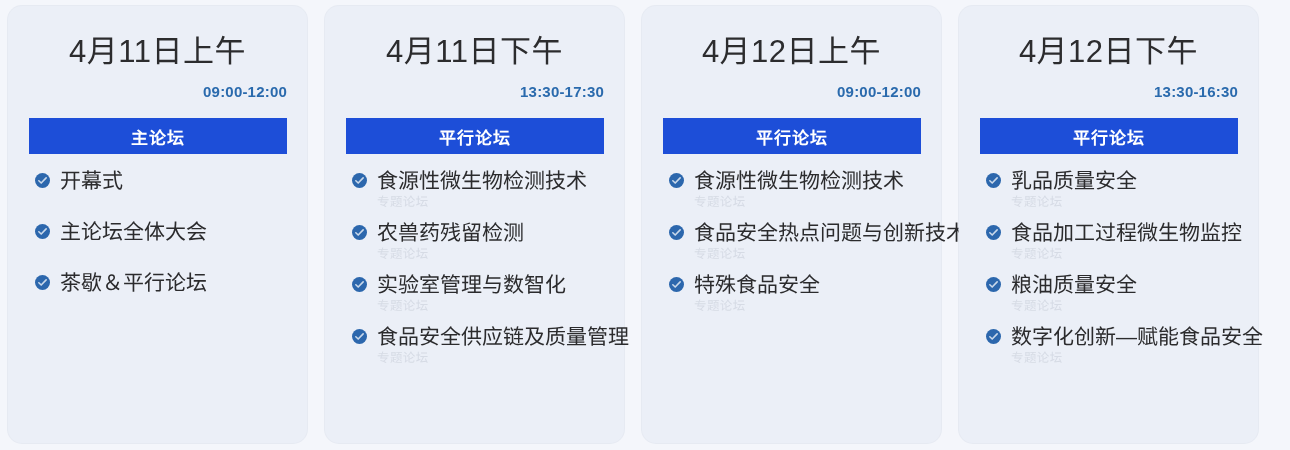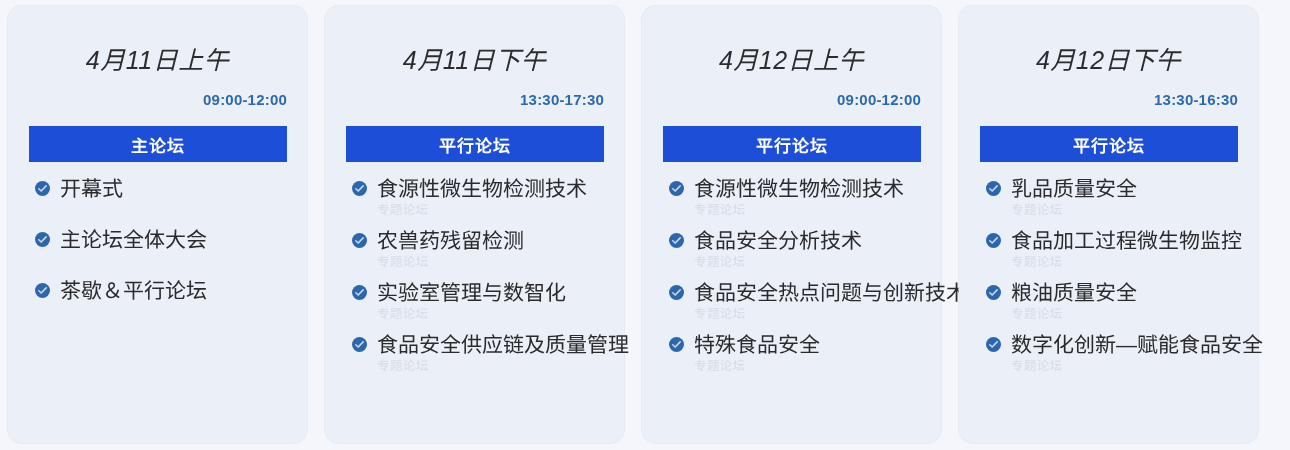--- a/index.html
+++ b/index.html
@@ -32,30 +32,29 @@
     height: 437px;
     flex: 0 0 299px;
     background: #ebeff7;
     border-radius: 14px;
     box-sizing: border-box;
     padding: 0;
     box-shadow: 0 0 0 1px rgba(218, 224, 235, 0.55);
   }
 
   .card-title {
-    margin: 8px;
+    margin: 0;
     padding: 31px 12px 0 12px;
     text-align: center;
-    font-size: 25px;
+    font-size: 31px;
     line-height: 30px;
     font-weight: 400;
     color: #2c2c2e;
     letter-spacing: 0.5px;
     white-space: nowrap;
-    font-style: italic;
   }
 
   .card-time {
     margin: 8px;
     padding: 8px 12px 0 12px;
     text-align: right;
     font-size: 15px;
     line-height: 18px;
     font-weight: 700;
     color: #2a6aad;
@@ -227,30 +226,20 @@
         <span class="session-name">食源性微生物检测技术</span>
         <span class="session-kind">专题论坛</span>
       </li>
       <li class="session-item">
         <span class="check-icon">
           <svg viewBox="0 0 16 16" width="15" height="15" aria-hidden="true">
             <circle cx="8" cy="8" r="8" fill="#2c67ad"></circle>
             <path d="M4.1 8.3 L6.6 10.7 L11.9 5.2" fill="none" stroke="#c9d8ea" stroke-width="1.7" stroke-linecap="round" stroke-linejoin="round"></path>
           </svg>
         </span>
-        <span class="session-name">食品安全分析技术</span>
-        <span class="session-kind">专题论坛</span>
-      </li>
-      <li class="session-item">
-        <span class="check-icon">
-          <svg viewBox="0 0 16 16" width="15" height="15" aria-hidden="true">
-            <circle cx="8" cy="8" r="8" fill="#2c67ad"></circle>
-            <path d="M4.1 8.3 L6.6 10.7 L11.9 5.2" fill="none" stroke="#c9d8ea" stroke-width="1.7" stroke-linecap="round" stroke-linejoin="round"></path>
-          </svg>
-        </span>
         <span class="session-name">食品安全热点问题与创新技术</span>
         <span class="session-kind">专题论坛</span>
       </li>
       <li class="session-item">
         <span class="check-icon">
           <svg viewBox="0 0 16 16" width="15" height="15" aria-hidden="true">
             <circle cx="8" cy="8" r="8" fill="#2c67ad"></circle>
             <path d="M4.1 8.3 L6.6 10.7 L11.9 5.2" fill="none" stroke="#c9d8ea" stroke-width="1.7" stroke-linecap="round" stroke-linejoin="round"></path>
           </svg>
         </span>

